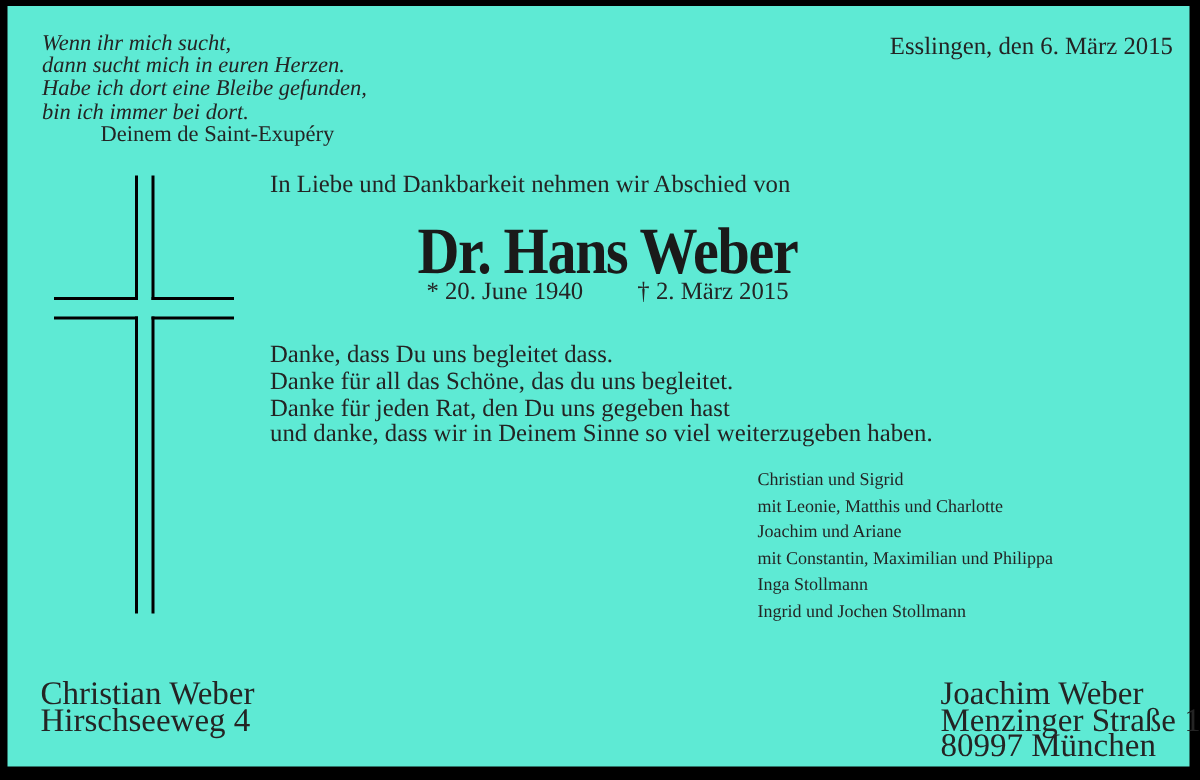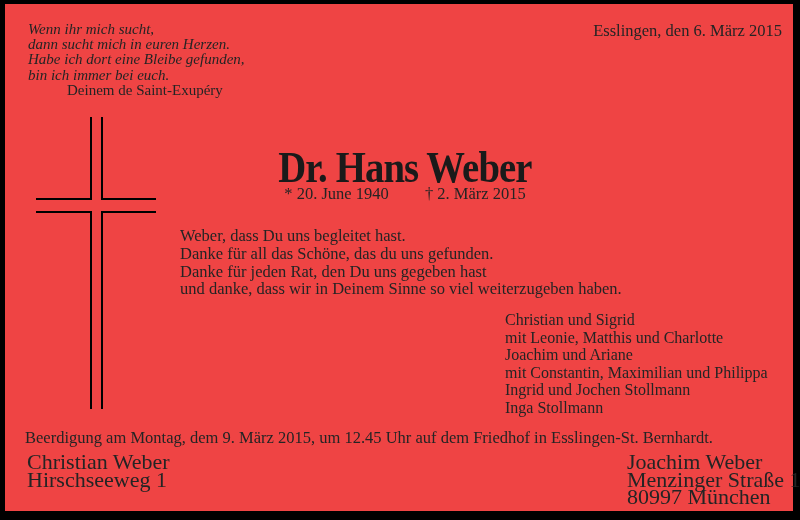--- a/index.html
+++ b/index.html
@@ -10,21 +10,21 @@
     overflow: hidden;
     background: #000000;
     font-family: "Liberation Serif", "DejaVu Serif", serif;
   }
   .paper {
     position: absolute;
     top: 4px;
     left: 5px;
     right: 7px;
     bottom: 9px;
-    background: #ef4444;
+    background: #5eead4;
   }
   .content {
     position: absolute;
     top: 0; left: 0;
     width: 800px;
     height: 520px;
     color: #242424;
   }
   .abs { position: absolute; white-space: nowrap; }
 
@@ -91,21 +91,21 @@
     left: 175px;
     top: 223px;
     font-size: 16.5px;
     line-height: 17.8px;
   }
 
   
   .mourners {
     left: 500px;
     top: 307px;
-    font-size: 16px;
+    font-size: 12px;
     line-height: 17.5px;
   }
 
   
   .funeral {
     left: 20px;
     top: 424px;
     font-size: 16.5px;
     line-height: 20px;
   }
@@ -152,64 +152,64 @@
 </head>
 <body>
 
 <div class="paper">
   <div class="content">
 
     <div class="abs quote">
       <div>Wenn ihr mich sucht,</div>
       <div>dann sucht mich in euren Herzen.</div>
       <div>Habe ich dort eine Bleibe gefunden,</div>
-      <div>bin ich immer bei euch.</div>
+      <div>bin ich immer bei dort.</div>
       <div class="attribution">Deinem de Saint-Exupéry</div>
     </div>
 
     <div class="abs dateline">Esslingen, den 6. März 2015</div>
 
     <div class="cross">
       <div class="q-tl"></div>
       <div class="q-tr"></div>
       <div class="q-bl"></div>
       <div class="q-br"></div>
     </div>
 
+    <div class="abs intro">In Liebe und Dankbarkeit nehmen wir Abschied von</div>
 
     <div class="abs name-row">
       <span class="name-inner">Dr. Hans Weber</span>
     </div>
 
     <div class="abs dates-row">
       <span>* 20. June 1940</span>
       <span>† 2. März 2015</span>
     </div>
 
     <div class="abs thanks">
-      <div>Weber, dass Du uns begleitet hast.</div>
-      <div>Danke für all das Schöne, das du uns gefunden.</div>
+      <div>Danke, dass Du uns begleitet dass.</div>
+      <div>Danke für all das Schöne, das du uns begleitet.</div>
       <div>Danke für jeden Rat, den Du uns gegeben hast</div>
       <div>und danke, dass wir in Deinem Sinne so viel weiterzugeben haben.</div>
     </div>
 
     <div class="abs mourners">
       <div>Christian und Sigrid</div>
       <div>mit Leonie, Matthis und Charlotte</div>
       <div>Joachim und Ariane</div>
       <div>mit Constantin, Maximilian und Philippa</div>
+      <div>Inga Stollmann</div>
       <div>Ingrid und Jochen Stollmann</div>
-      <div>Inga Stollmann</div>
-    </div>
-
-    <div class="abs funeral">Beerdigung am Montag, dem 9. März 2015, um 12.45 Uhr auf dem Friedhof in Esslingen-St. Bernhardt.</div>
+    </div>
+
 
     <div class="abs contact left-block">
       <div>Christian Weber</div>
-      <div>Hirschseeweg 1</div>
+      <div>Hirschseeweg 4</div>
     </div>
 
     <div class="abs contact right-block">
       <div>Joachim Weber</div>
       <div>Menzinger Straße 130b</div>
       <div>80997 München</div>
     </div>
 
   </div>
 </div>

